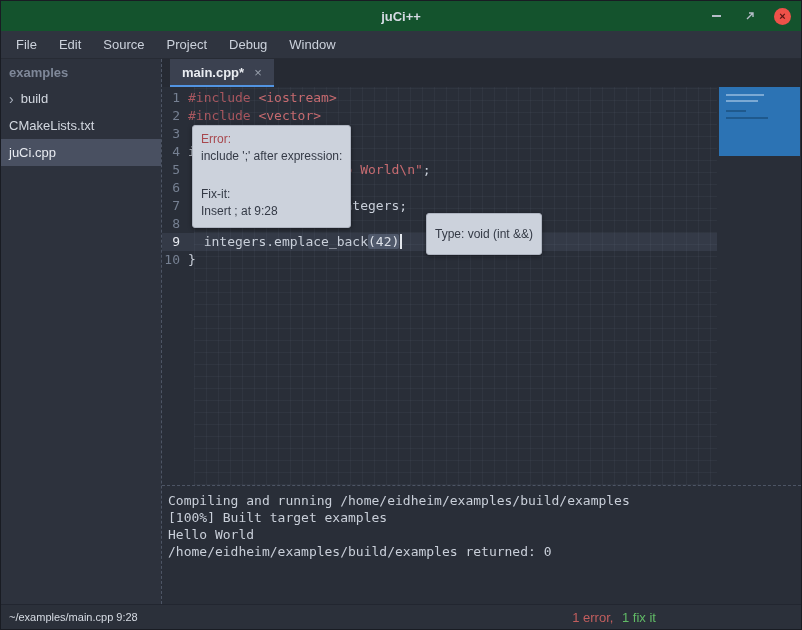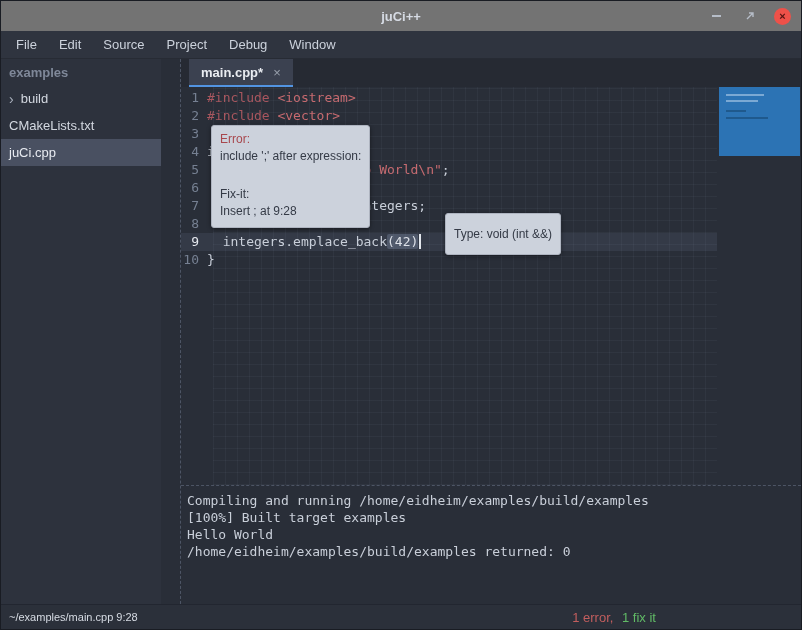--- a/index.html
+++ b/index.html
@@ -3,21 +3,21 @@
 <meta charset="utf-8">
 <style>
   * { box-sizing: border-box; }
   body { margin:0; width:802px; height:630px; overflow:hidden; background:#2f343f;
          font-family:"Liberation Sans","DejaVu Sans",sans-serif; }
   .window { width:802px; height:630px; display:flex; flex-direction:column;
             border:1px solid #191c23; background:#2f343f; }
 
   
   .titlebar { height:30px; flex:none; position:relative; display:flex; align-items:center;
-              justify-content:center; background:#737373; }
+              justify-content:center; background:#14532d; }
   .win-title { font-size:13px; font-weight:bold; color:#d6dbe4; }
   .win-btns { position:absolute; right:10px; top:0; bottom:0; display:flex; align-items:center; gap:16px; }
   .winbtn { width:17px; height:17px; display:flex; align-items:center; justify-content:center;
             color:#b6bdc8; font-size:12px; cursor:default; }
   .winbtn.min-line { position:relative; }
   .winbtn.min-line::after { content:""; width:9px; height:2px; background:#b6bdc8; display:block; }
   .winbtn.close { background:#ee5149; border-radius:50%; color:#551412; font-weight:bold; font-size:11px; line-height:1; }
 
   
   .menubar { height:28px; flex:none; display:flex; align-items:center; padding-left:4px;
@@ -31,21 +31,21 @@
   .sidebar { width:160px; flex:none; background:#2d323d; }
   .side-header { height:26px; display:flex; align-items:center; padding-left:8px;
                  font-size:13px; font-weight:bold; color:#7f8899; }
   .tree-item { height:27px; display:flex; align-items:center; padding-left:8px;
                font-size:13px; color:#d3d8e0; white-space:nowrap; }
   .tree-item.file { }
   .tree-item.selected { background:#495061; color:#e8ebf1; }
   .chevron { margin-right:7px; color:#aab1bd; font-size:14px; line-height:1; }
 
   
-  .main { flex:1; display:flex; flex-direction:column; min-width:0; border-left:1px dashed #4d5565;margin-left:19px; }
+  .main { flex:1; display:flex; flex-direction:column; min-width:0; border-left:1px dashed #4d5565; }
   .tabbar { height:28px; flex:none; background:#262a33; display:flex; align-items:stretch; padding-left:8px; }
   .tab { display:flex; align-items:center; gap:10px; padding:0 12px; background:#3b4150;
          border-bottom:2px solid #5294e2; color:#e9ecf1; font-size:13px; font-weight:bold; }
   .tab-close { color:#98a0ac; font-weight:normal; font-size:13px; }
 
   
   .editor { position:relative; flex:1; min-height:0; background:#292e38; overflow:hidden;
             font-family:"DejaVu Sans Mono","Liberation Mono",monospace; font-size:13px; }
   .grid-overlay { position:absolute; left:32px; top:0; right:84px; bottom:0; z-index:2; pointer-events:none;
       background-image:

